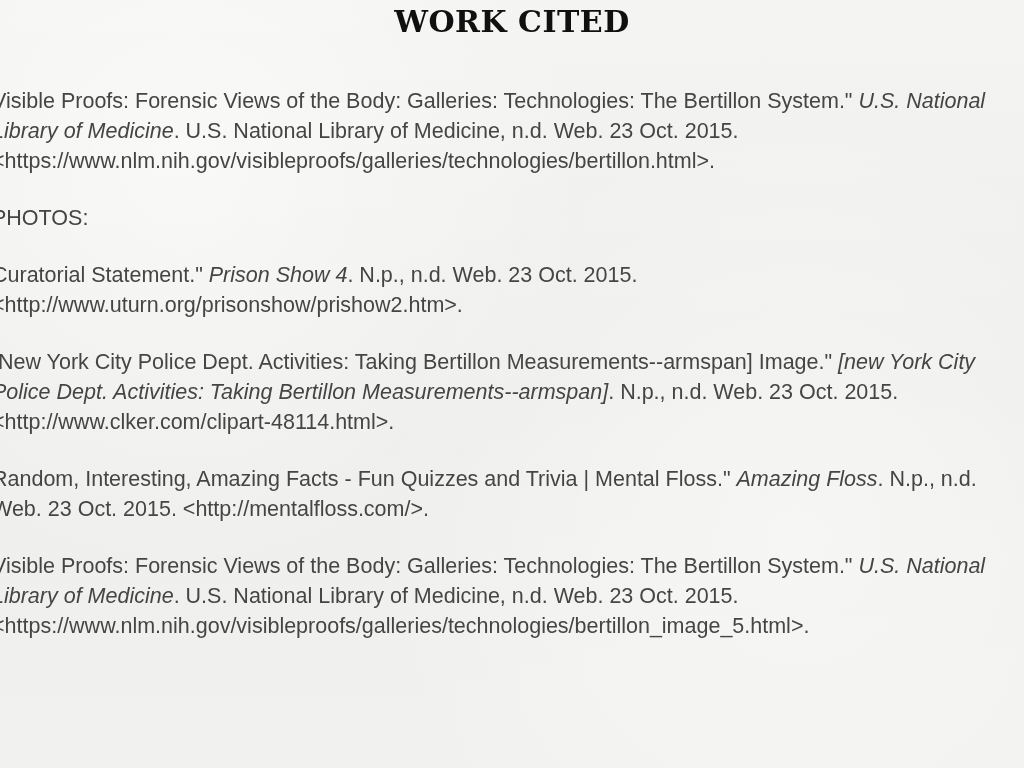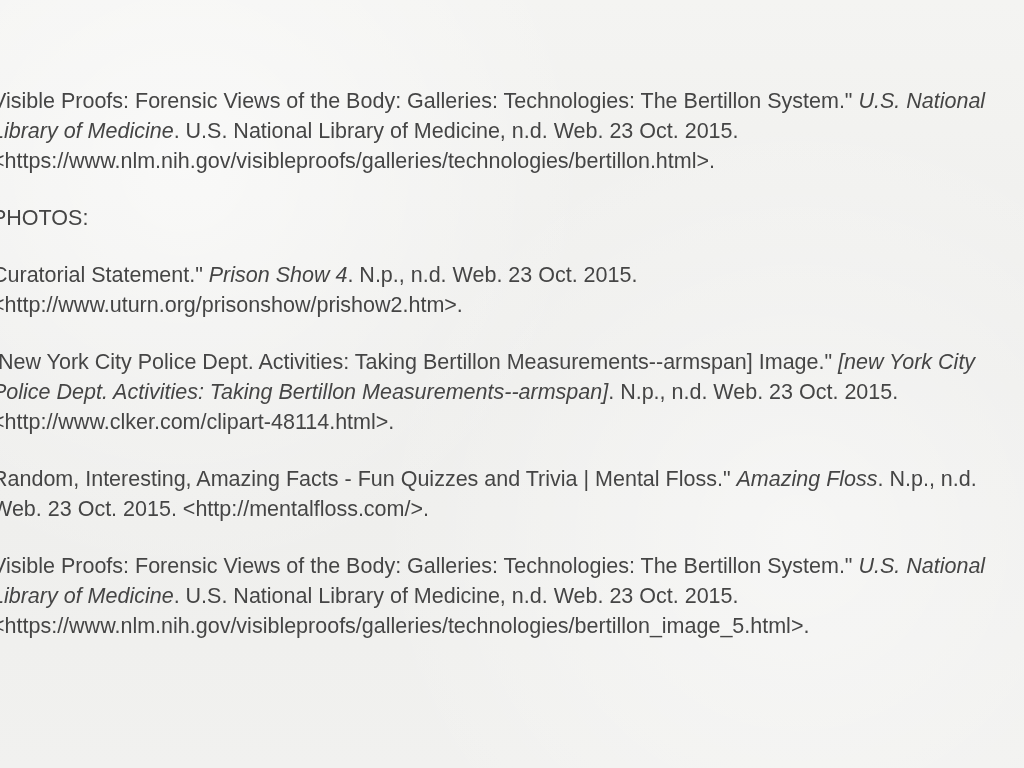--- a/index.html
+++ b/index.html
@@ -62,20 +62,21 @@
   .entry i {
     font-style: italic;
   }
 </style>
 </head>
 <body>
 
 <div class="slide">
   <div class="paper-texture"></div>
 
+  <div class="slide-title">Work Cited</div>
 
   <div class="citations" id="citation-list">
       <div class="entry"><span>Visible Proofs: Forensic Views of the Body: Galleries: Technologies: The Bertillon System." </span><i>U.S. National Library of Medicine</i><span>. U.S. National Library of Medicine, n.d. Web. 23 Oct. 2015. &lt;https://www.nlm.nih.gov/visibleproofs/galleries/technologies/bertillon.html&gt;.</span></div>
       <div class="entry"><span>PHOTOS:</span></div>
       <div class="entry"><span>Curatorial Statement." </span><i>Prison Show 4</i><span>. N.p., n.d. Web. 23 Oct. 2015. &lt;http://www.uturn.org/prisonshow/prishow2.htm&gt;.</span></div>
       <div class="entry"><span>[New York City Police Dept. Activities: Taking Bertillon Measurements--armspan] Image." </span><i>[new York City Police Dept. Activities: Taking Bertillon Measurements--armspan]</i><span>. N.p., n.d. Web. 23 Oct. 2015. &lt;http://www.clker.com/clipart-48114.html&gt;.</span></div>
       <div class="entry"><span>Random, Interesting, Amazing Facts - Fun Quizzes and Trivia | Mental Floss." </span><i>Amazing Floss</i><span>. N.p., n.d. Web. 23 Oct. 2015. &lt;http://mentalfloss.com/&gt;.</span></div>
       <div class="entry"><span>Visible Proofs: Forensic Views of the Body: Galleries: Technologies: The Bertillon System." </span><i>U.S. National Library of Medicine</i><span>. U.S. National Library of Medicine, n.d. Web. 23 Oct. 2015. &lt;https://www.nlm.nih.gov/visibleproofs/galleries/technologies/bertillon_image_5.html&gt;.</span></div>
     </div>
 </div>

